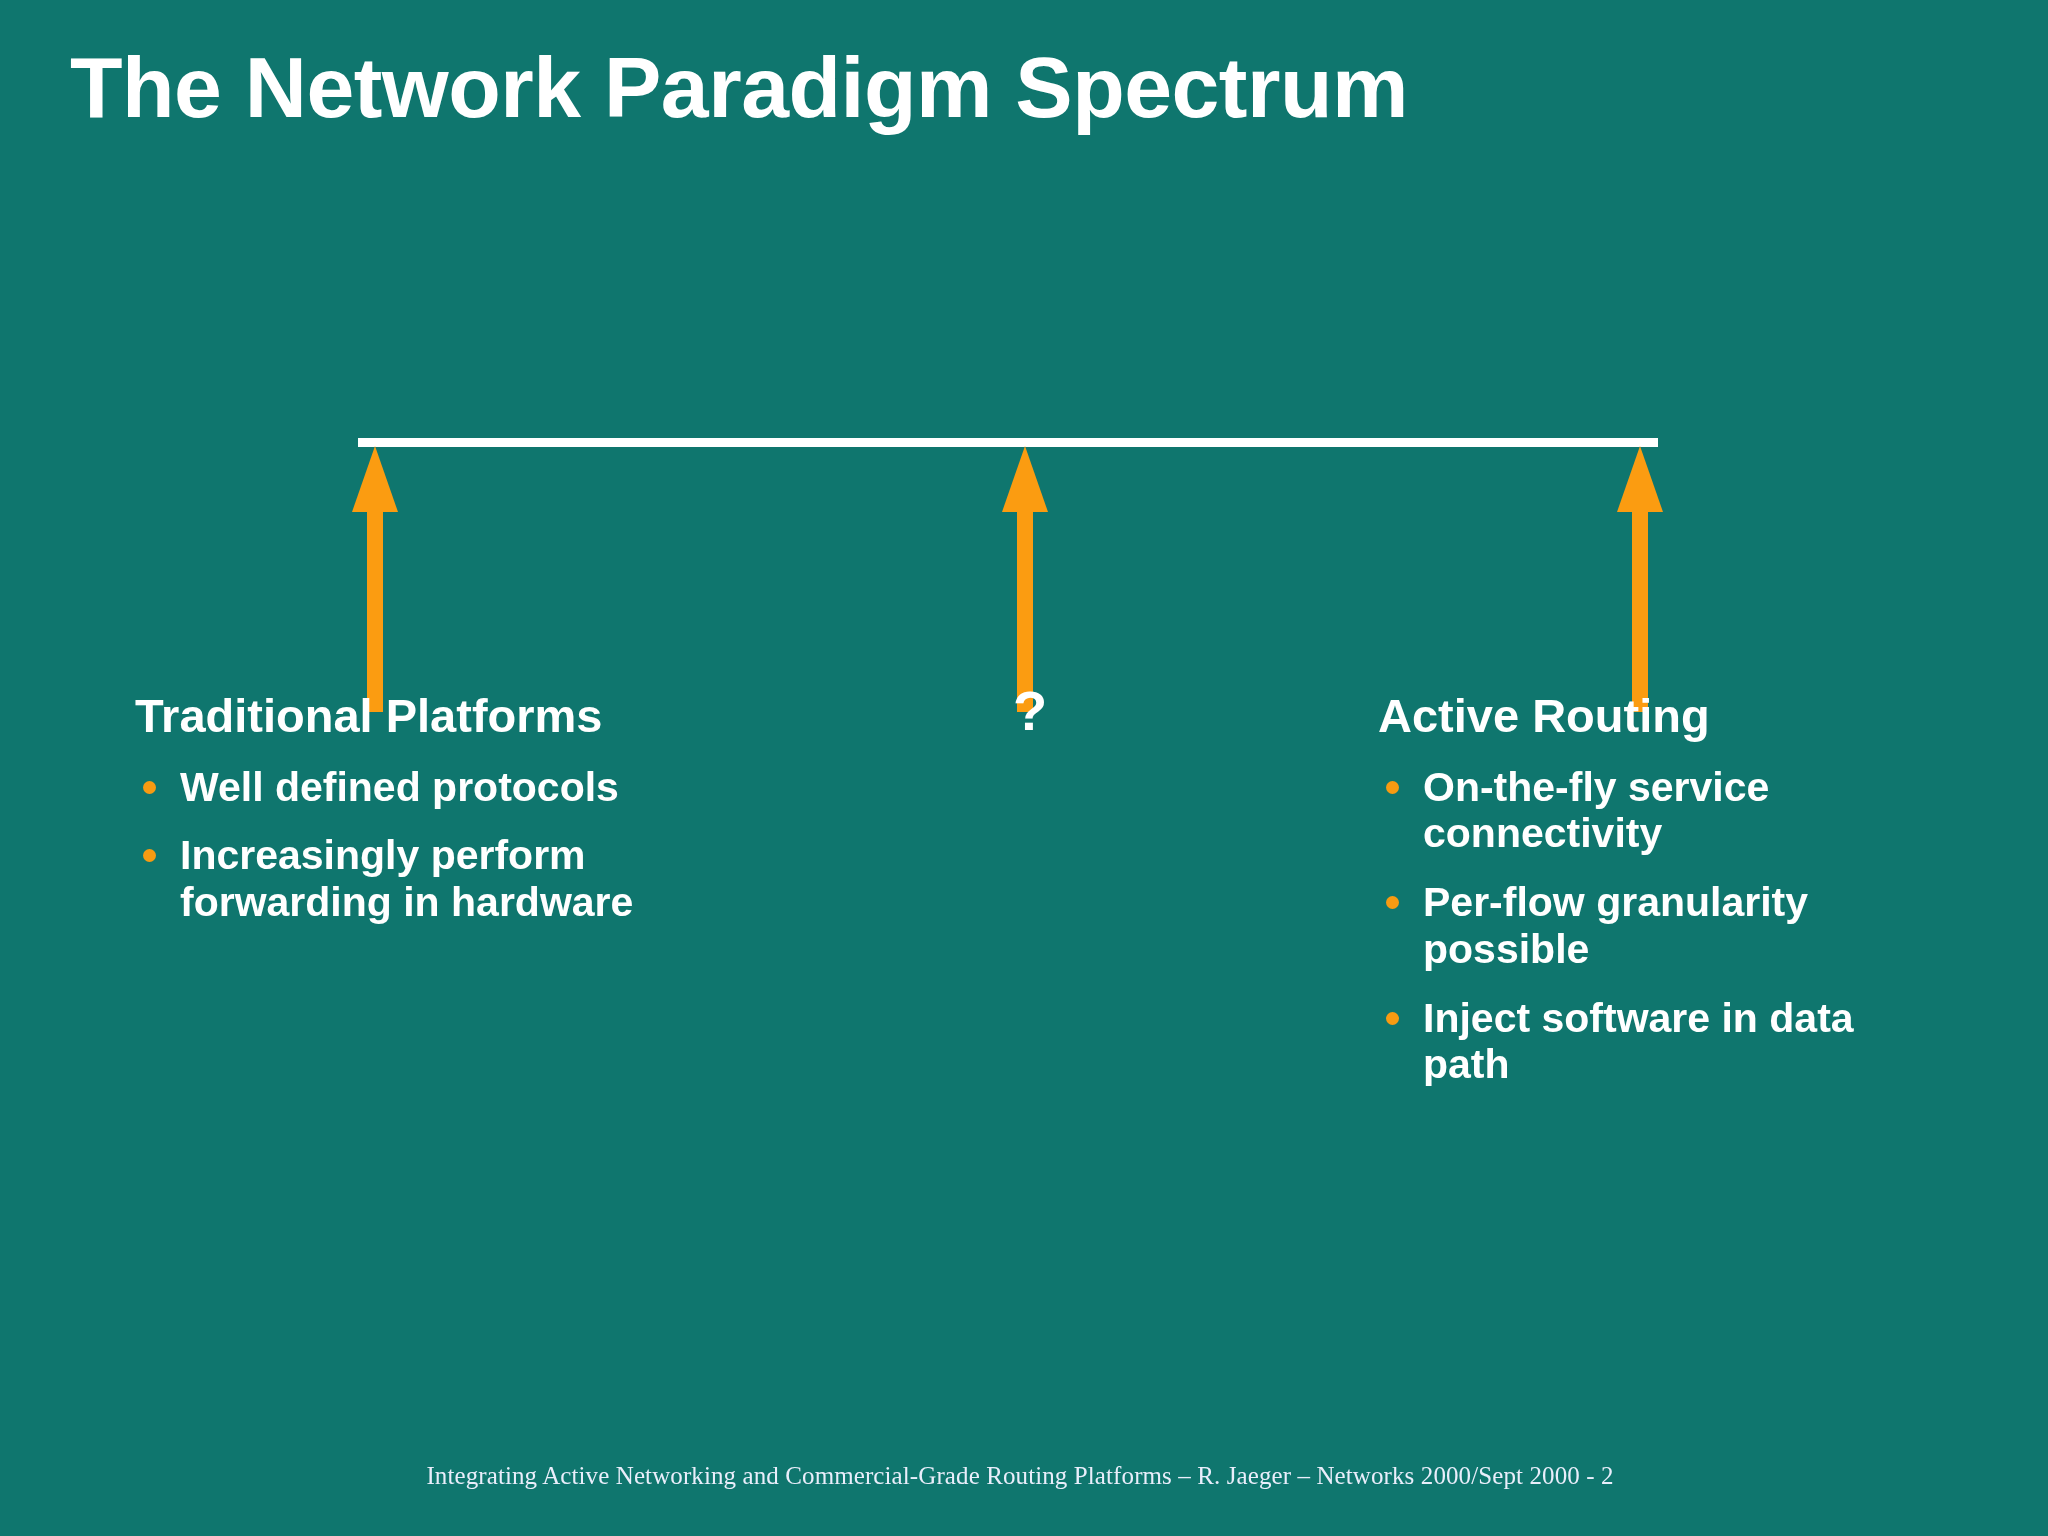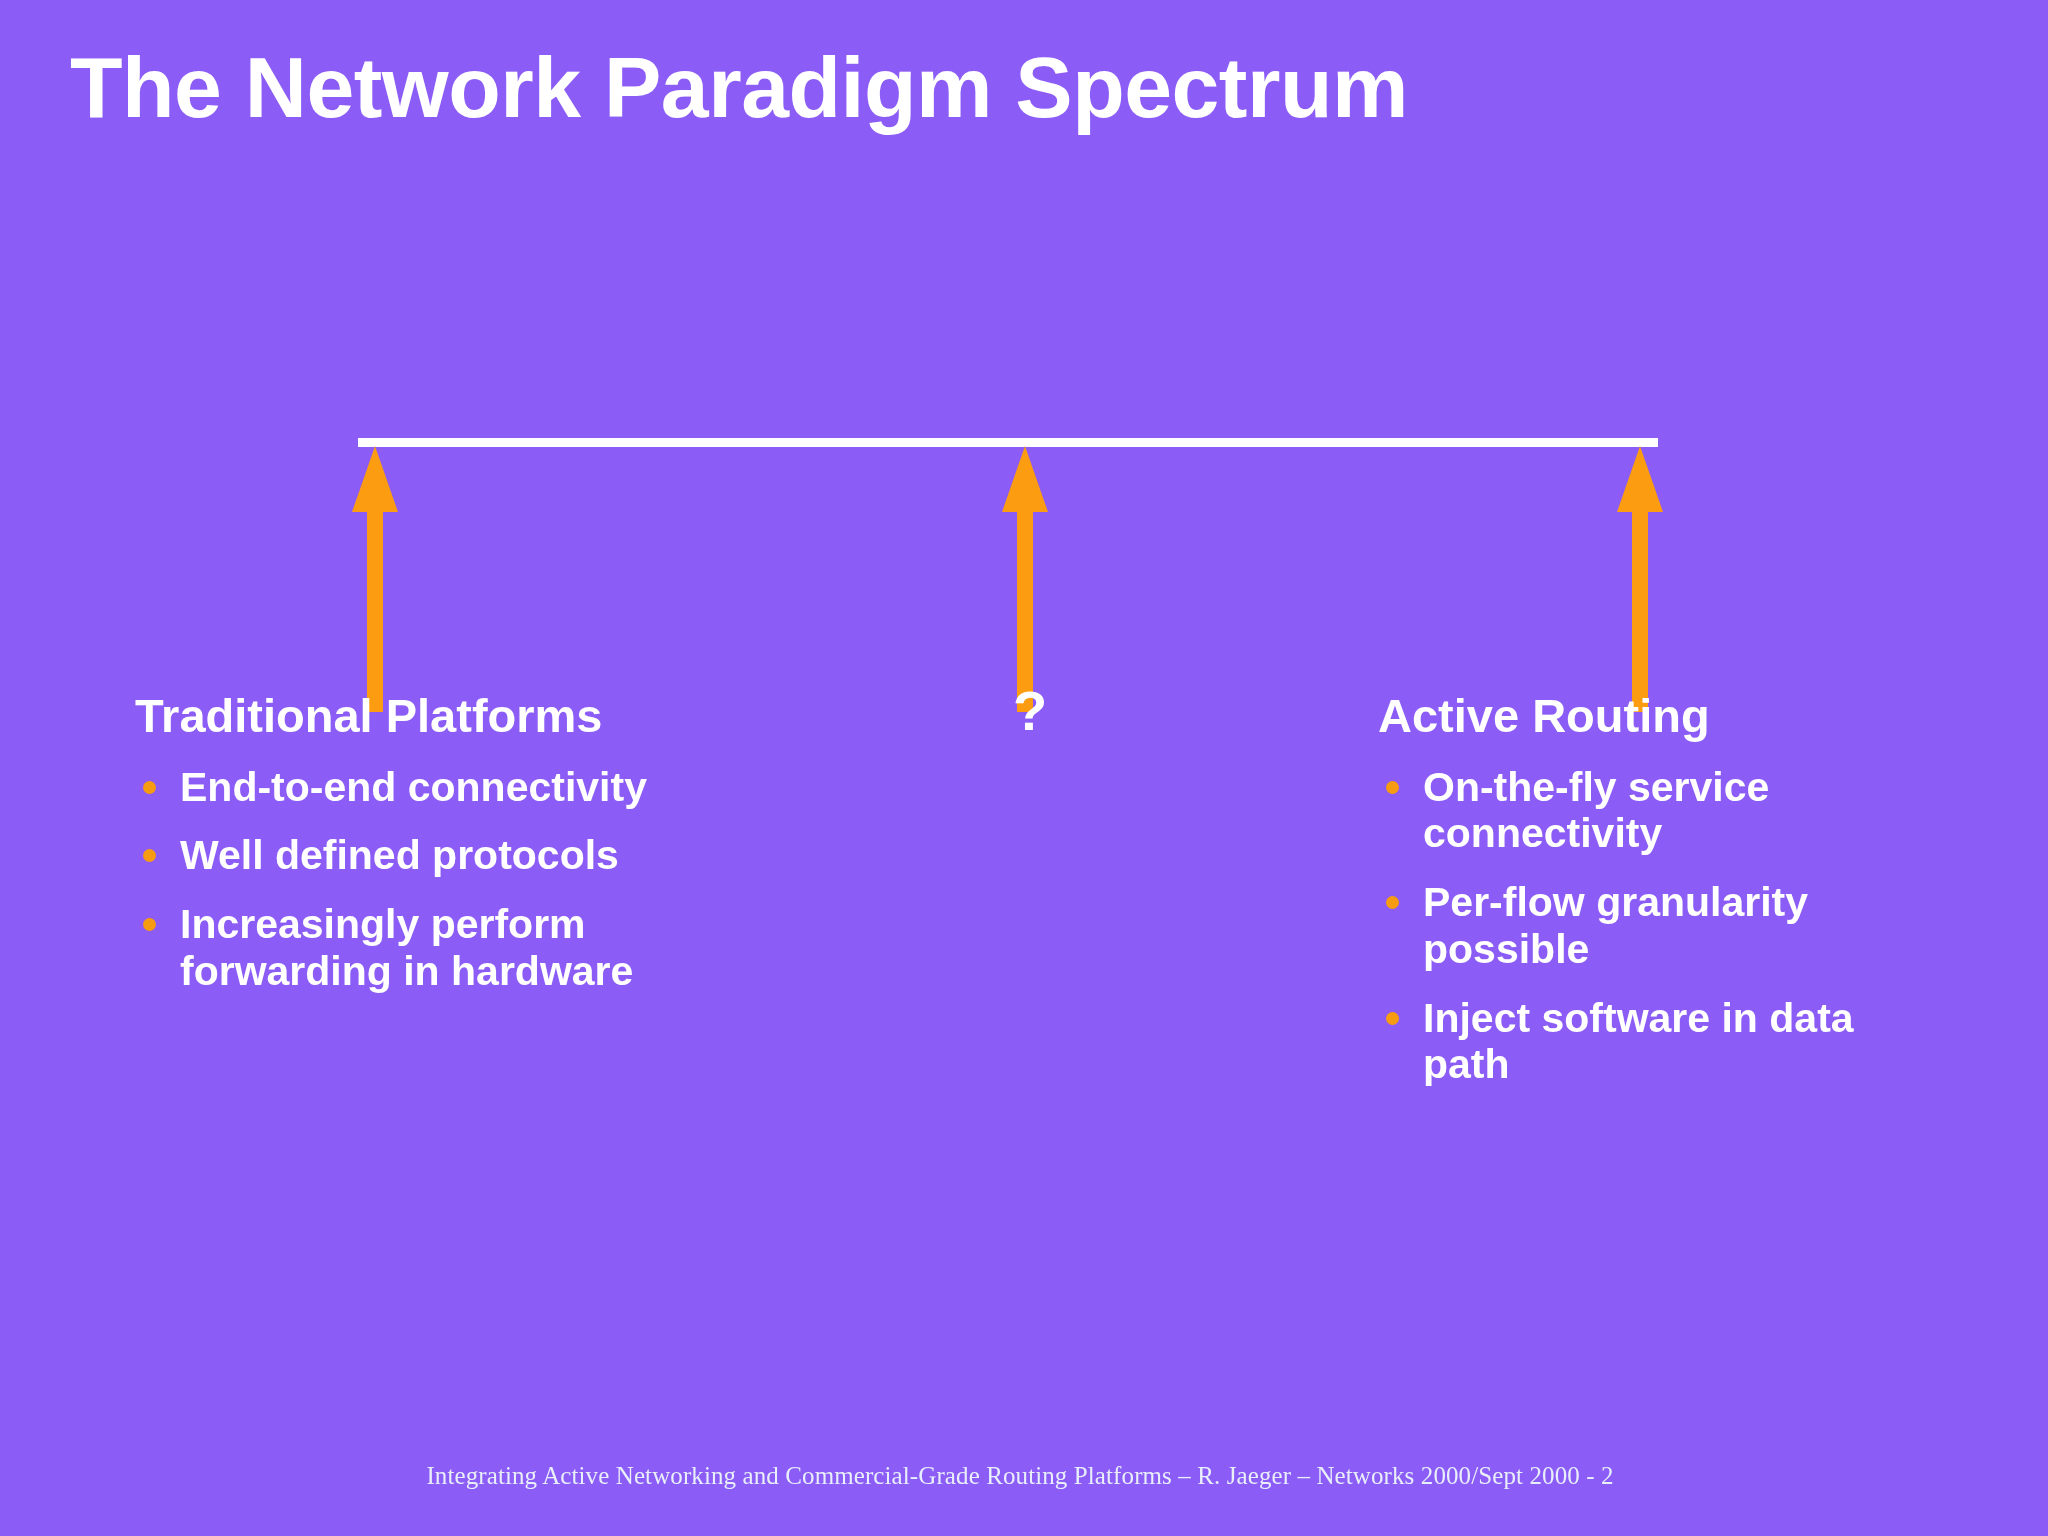--- a/index.html
+++ b/index.html
@@ -5,21 +5,21 @@
 <style>
   html, body {
     margin: 0;
     padding: 0;
     background: #08308f;
   }
   #slide {
     position: relative;
     width: 2048px;
     height: 1536px;
-    background: #8b5cf6;
+    background: #0f766e;
     overflow: hidden;
     font-family: "Liberation Sans", sans-serif;
     -webkit-font-smoothing: antialiased;
   }
 
   
   #slide-title {
     position: absolute;
     left: 70px;
     top: 42px;
@@ -161,24 +161,20 @@
       <div class="stem" style="height:202px;"></div>
     </div>
 
   </div>
 
   <div id="col-traditional" class="column">
     <div class="column-heading">Traditional Platforms</div>
     <ul class="bullet-list">
       <li class="bullet-item">
         <span class="dot"></span>
-        <span>End-to-end connectivity</span>
-      </li>
-      <li class="bullet-item">
-        <span class="dot"></span>
         <span>Well defined protocols</span>
       </li>
       <li class="bullet-item">
         <span class="dot"></span>
         <span>Increasingly perform forwarding in hardware</span>
       </li>
     </ul>
   </div>
 
   <div id="question-mark">?</div>

